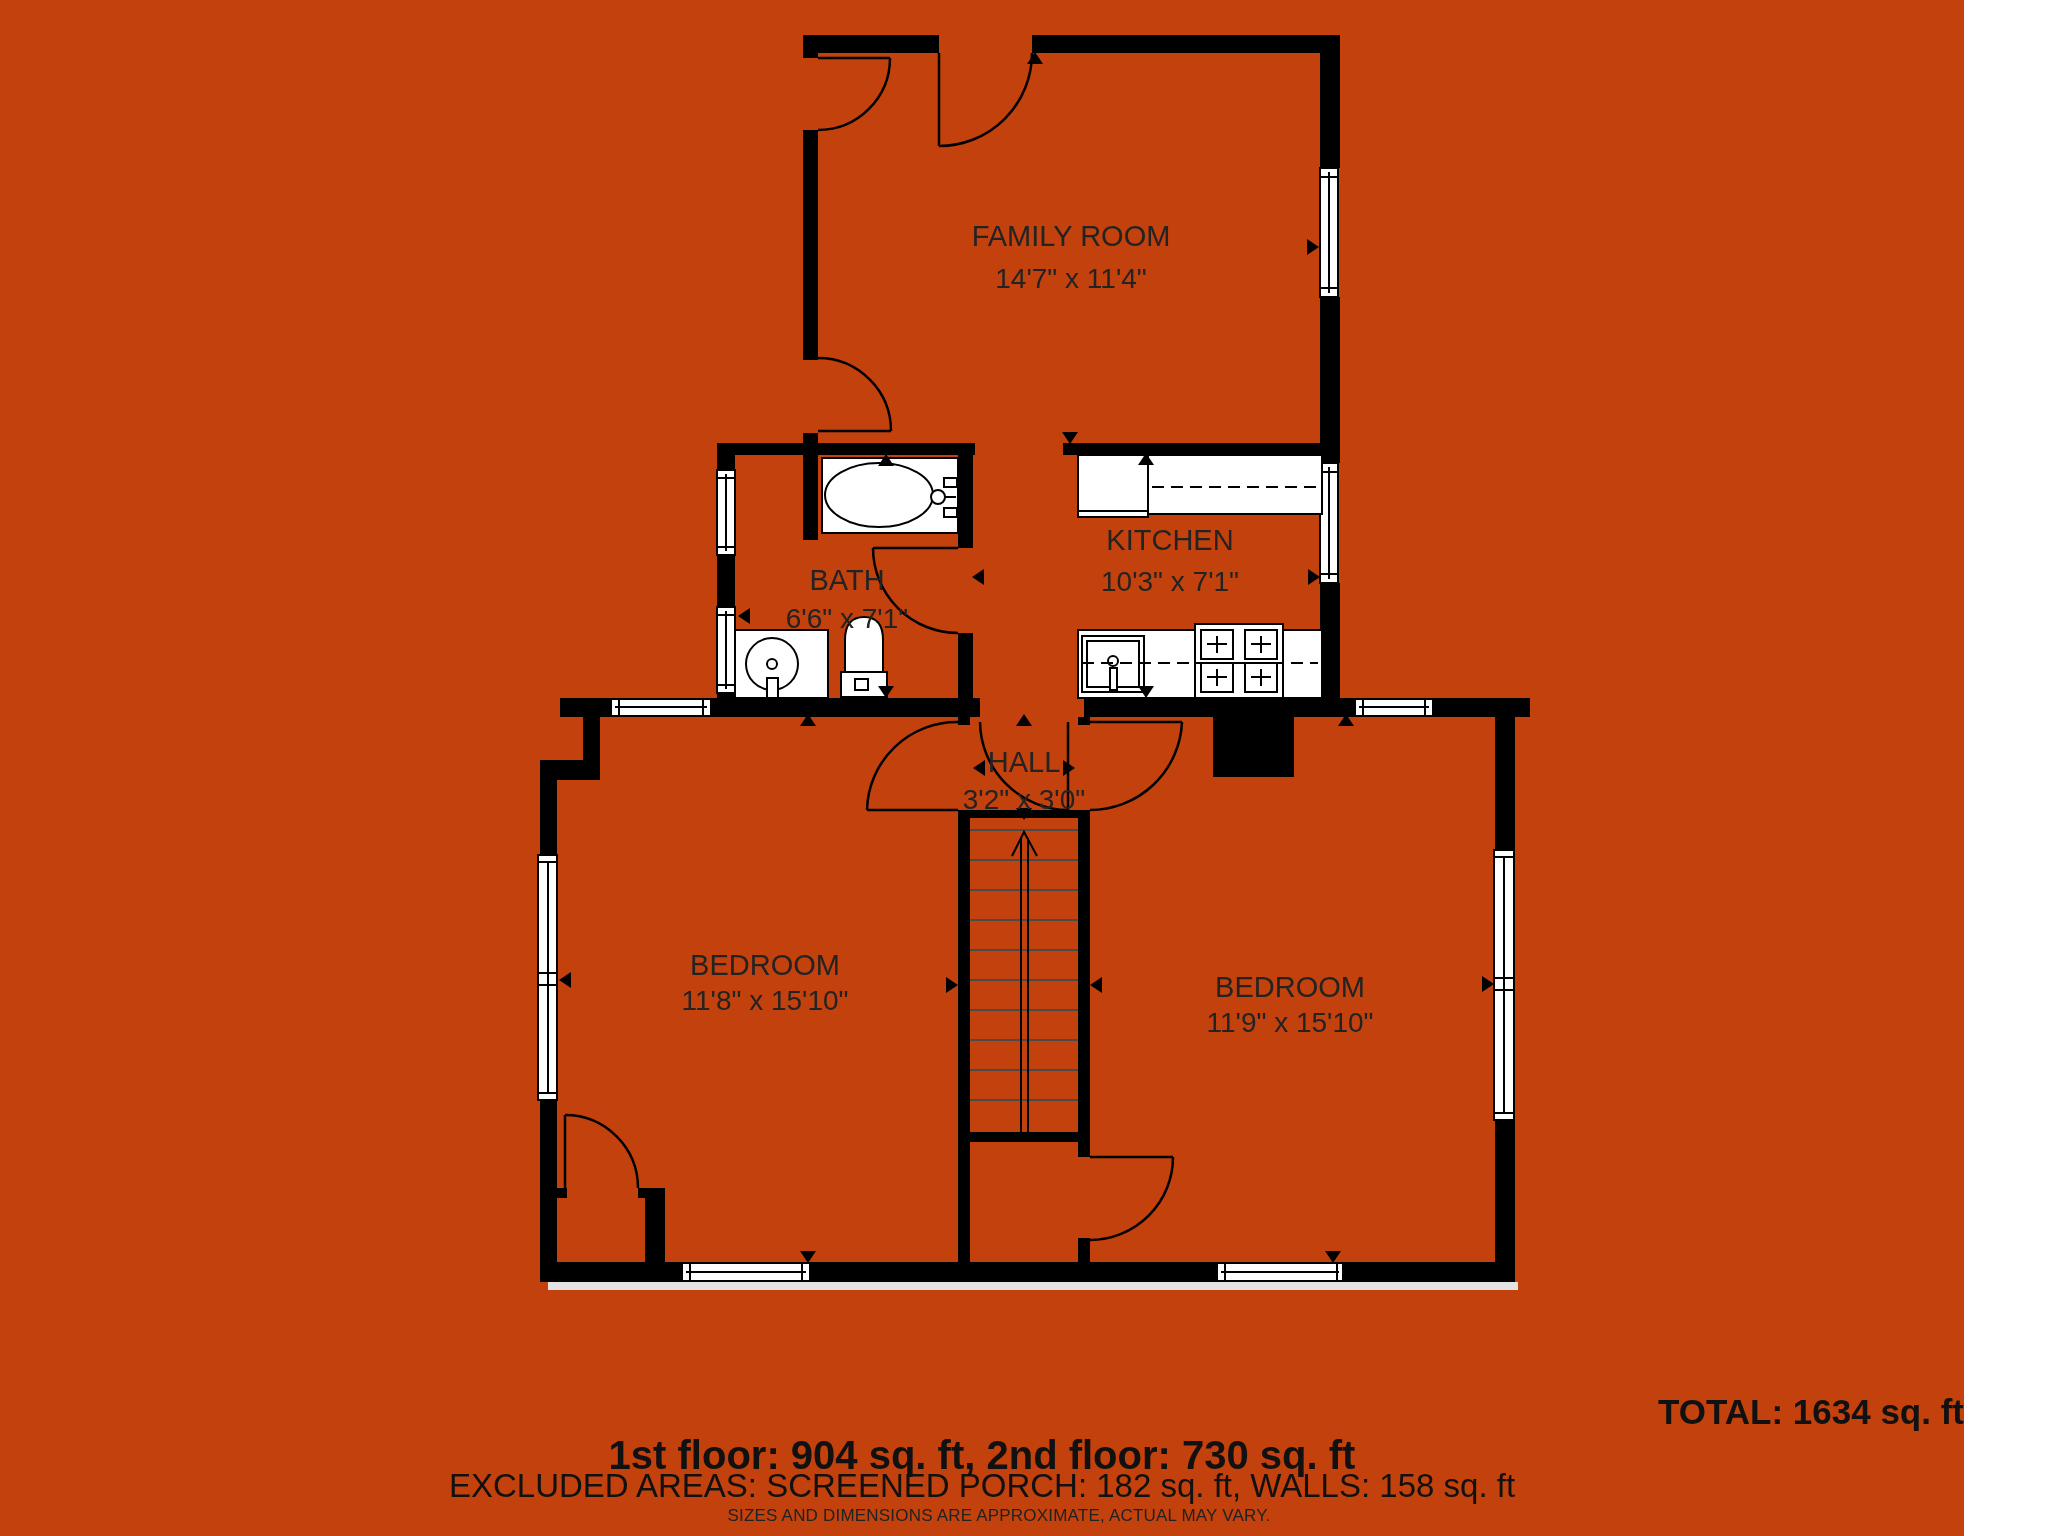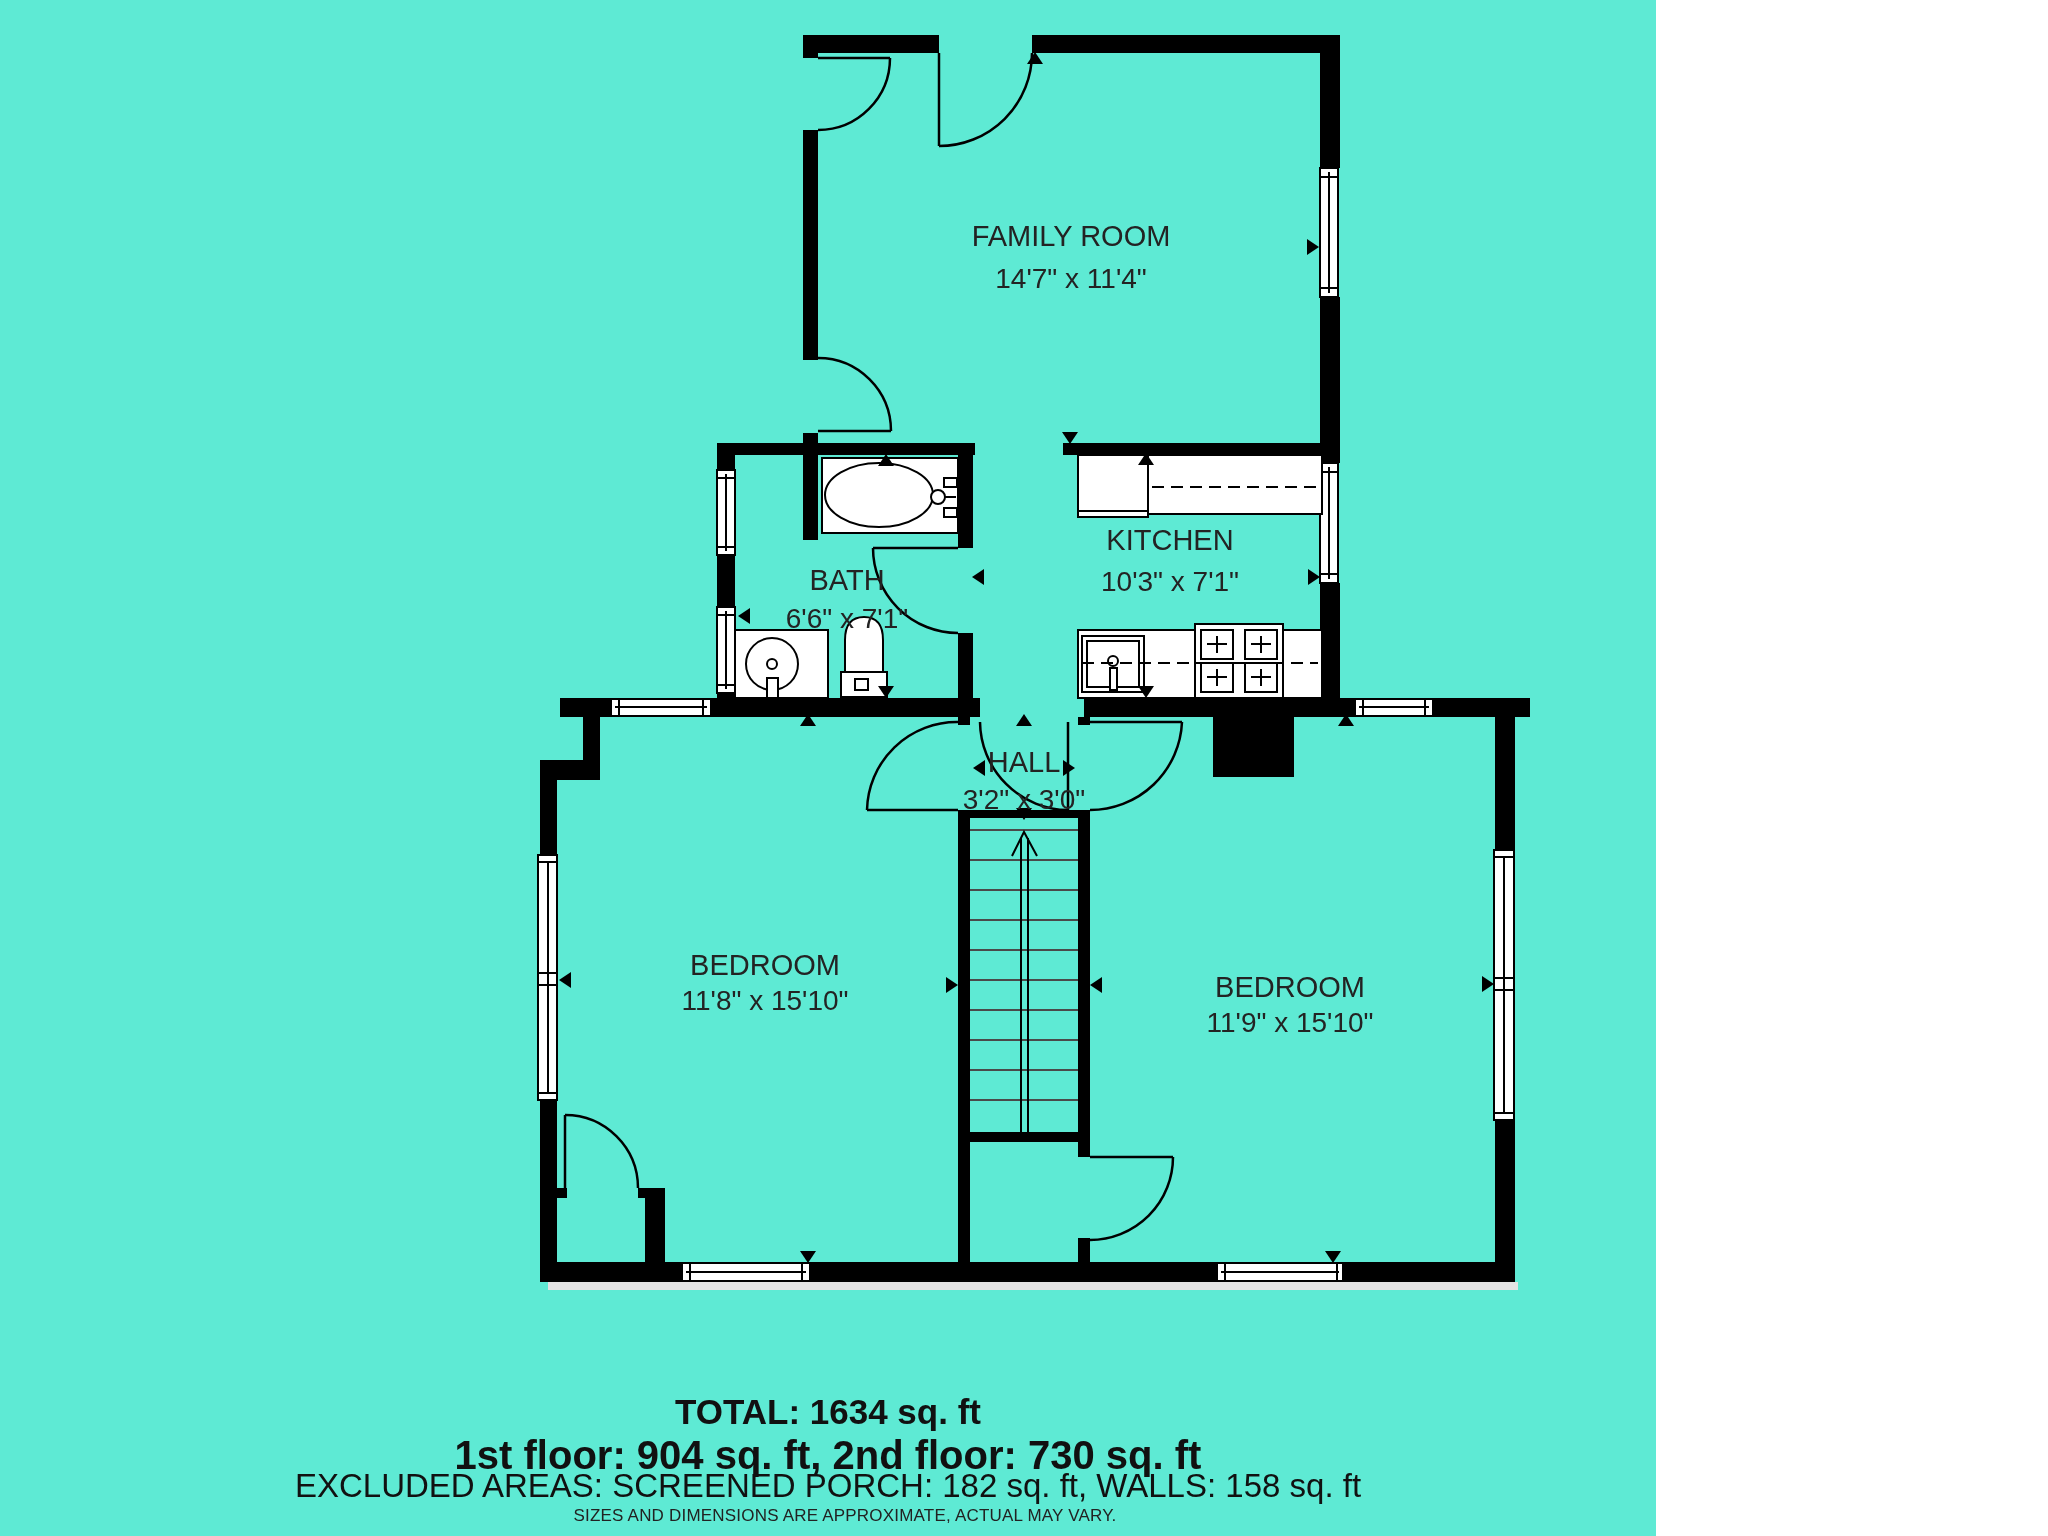--- a/index.html
+++ b/index.html
@@ -1,22 +1,22 @@
 <!DOCTYPE html>
 <html><head>
 <meta charset="utf-8">
 <style>
   html,body{margin:0;padding:0;background:#ffffff;}
-  .page{position:relative;width:1656px;height:1536px;background:#5eead4;overflow:hidden;
+  .page{position:relative;width:1964px;height:1536px;background:#c2410c;overflow:hidden;
         font-family:"Liberation Sans","DejaVu Sans",sans-serif;}
   .plan-svg{position:absolute;left:0;top:0;}
   .room-name{font-family:"Liberation Sans","DejaVu Sans",sans-serif;font-size:29px;fill:#232323;}
   .room-dims{font-family:"Liberation Sans","DejaVu Sans",sans-serif;font-size:28px;fill:#232323;}
   .summary{position:absolute;left:0;top:0;width:100%;text-align:center;color:#111;}
-  .summary-total{position:absolute;left:0;top:1392px;width:100%;font-size:35px;font-weight:700;}
+  .summary-total{position:absolute;left:0;top:1392px;width:100%;font-size:35px;font-weight:700;text-align:right;}
   .summary-floors{position:absolute;left:0;top:1433px;width:100%;font-size:40px;font-weight:700;}
   .summary-excluded{position:absolute;left:0;top:1467px;width:100%;font-size:33px;font-weight:400;}
   .summary-disclaimer{position:absolute;left:0;top:1506px;width:100%;font-size:17px;font-weight:400;letter-spacing:.2px;color:#222;padding-left:17px;}
   .wall{fill:#000;}
   .win{fill:#fff;stroke:#000;stroke-width:2;}
   .thin{stroke:#000;stroke-width:2;fill:none;}
   .door{stroke:#000;stroke-width:2.5;fill:none;}
   .fix{stroke:#000;stroke-width:2;fill:#fff;}
   .tread{stroke:#4a4a4a;stroke-width:2;}
   .dash{stroke:#000;stroke-width:2;fill:none;stroke-dasharray:12 7;}

